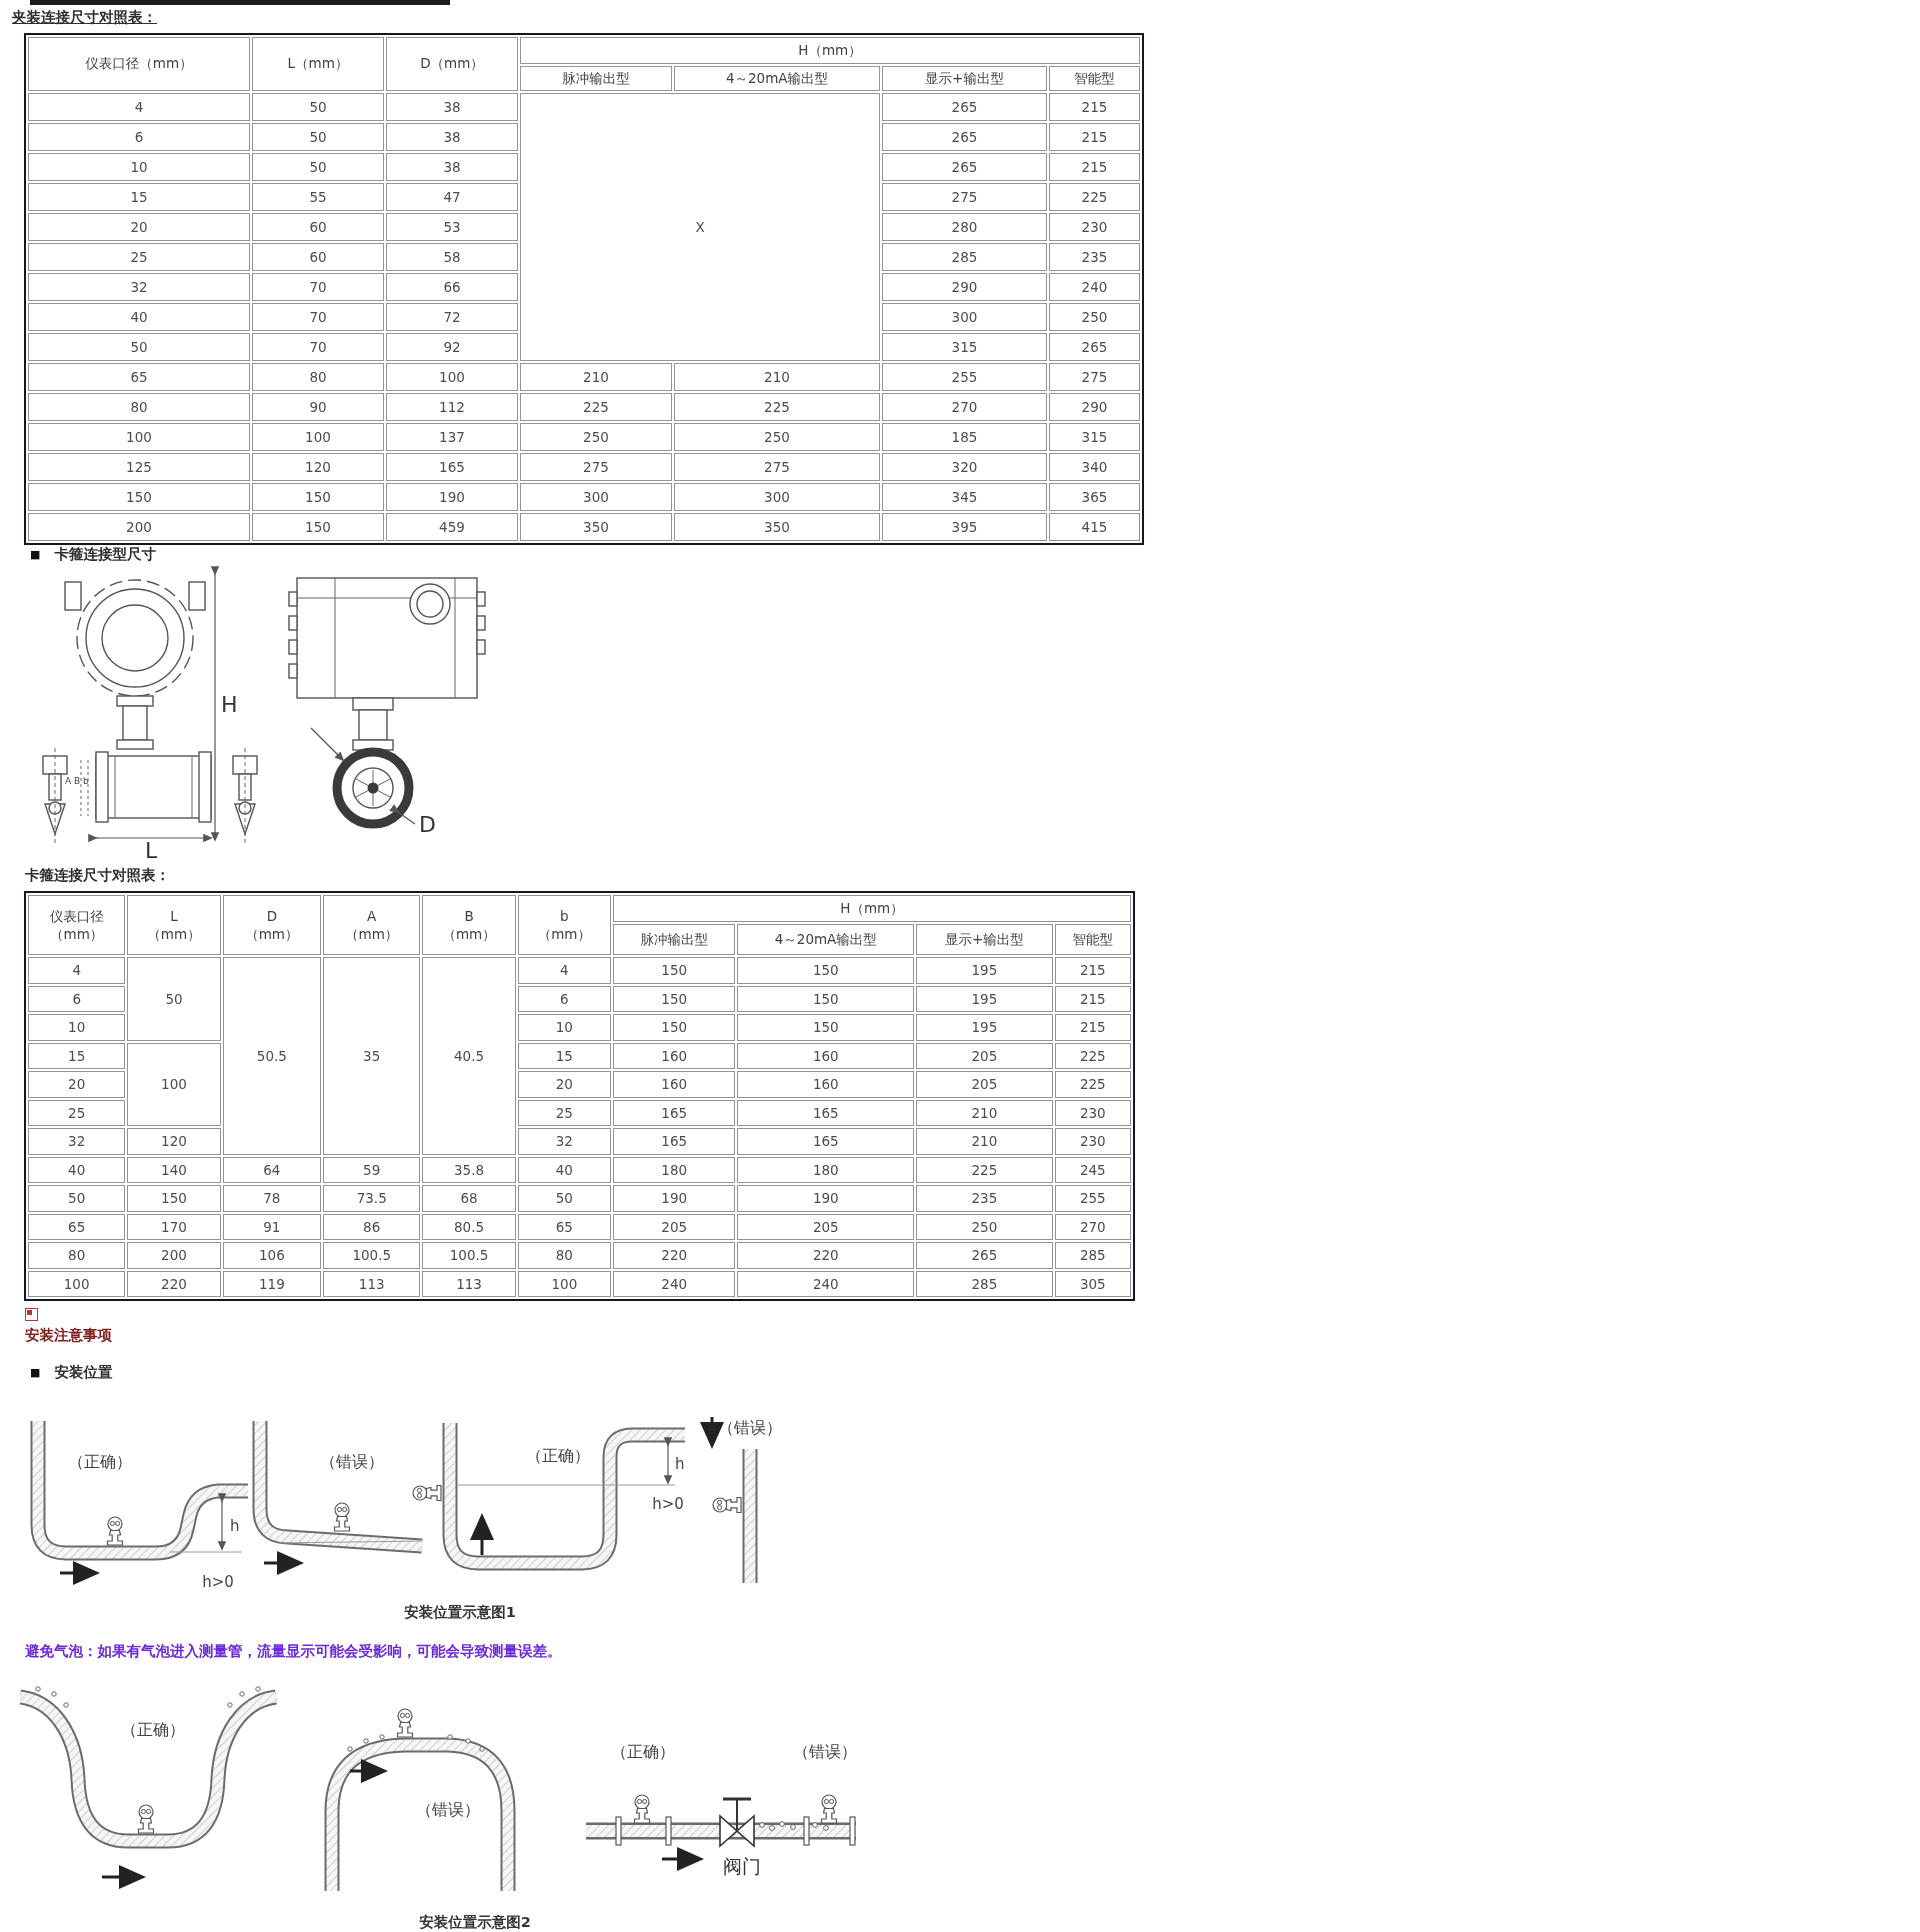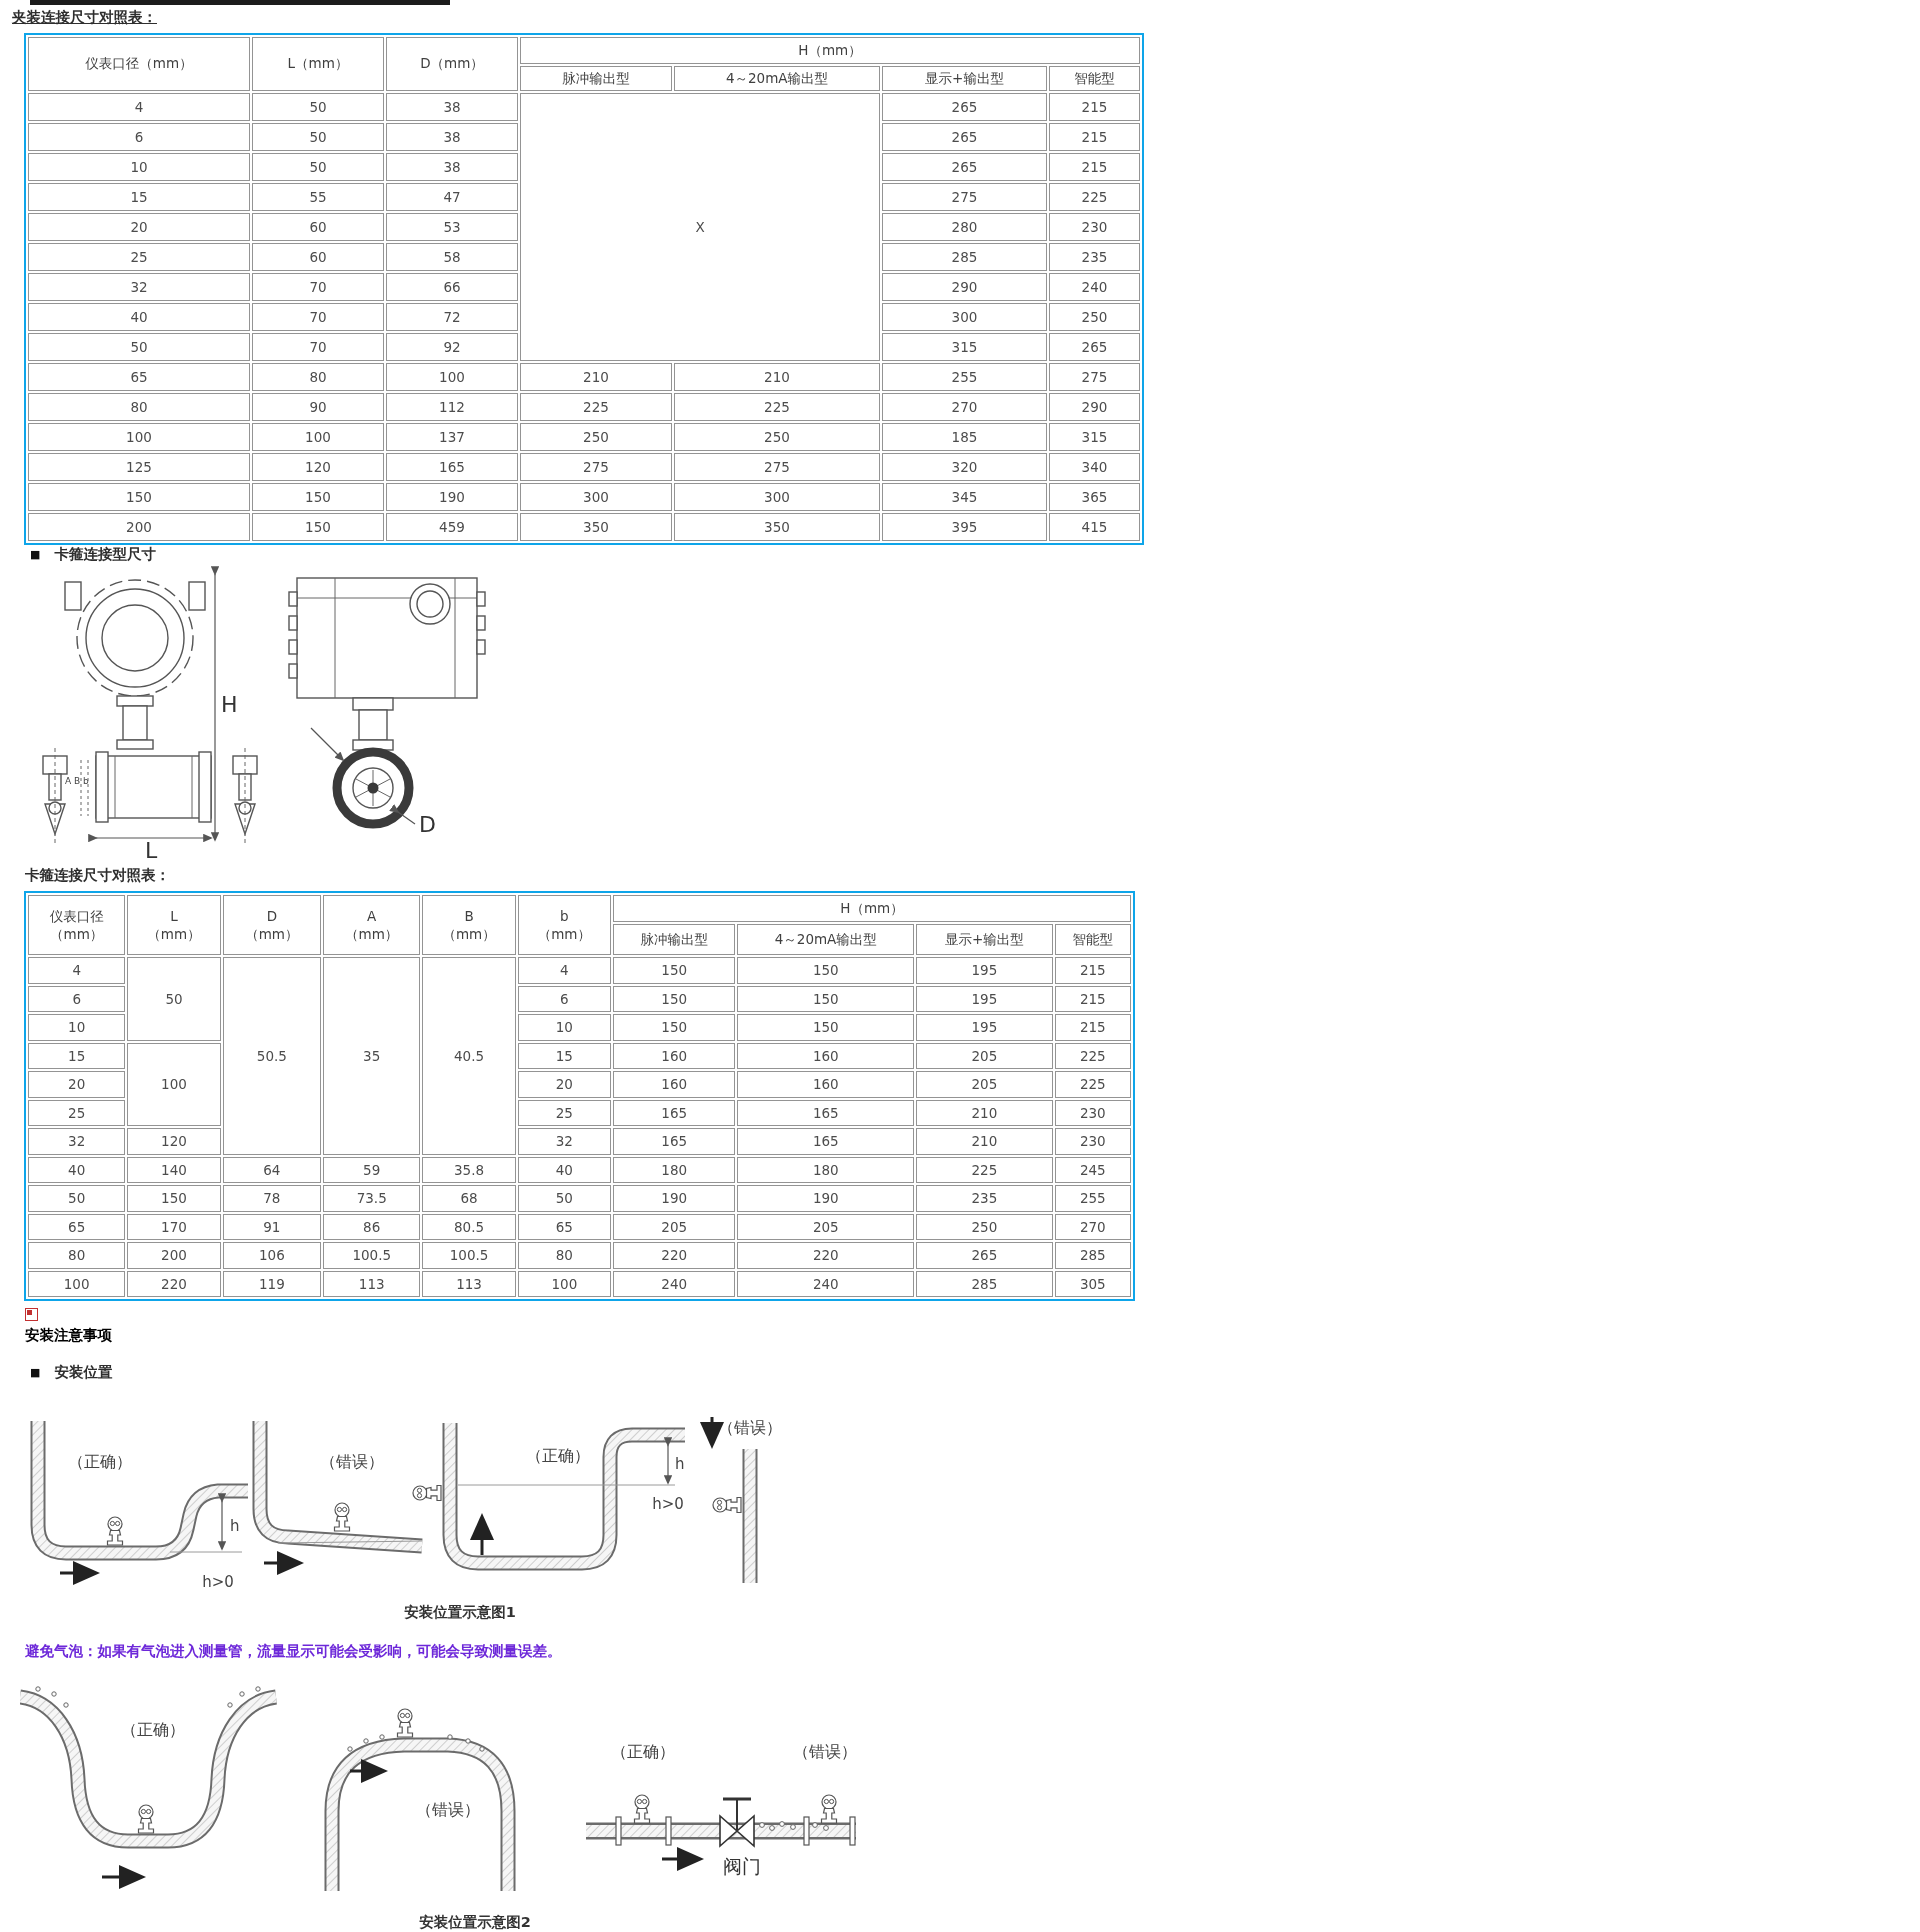--- a/index.html
+++ b/index.html
@@ -8,21 +8,21 @@
   #page{position:absolute;inset:0;background:#fff;}
 
   .abs{position:absolute;}
   .doc-title{font-size:14.5px;font-weight:bold;color:#2e2e2e;}
   .sec-title{font-size:14.5px;font-weight:bold;color:#2e2e2e;display:flex;align-items:center;gap:14px;}
   .bullet{font-size:11px;color:#111;line-height:1;}
   .note{font-size:14.5px;font-weight:600;color:#6d28d9;}
   .caption{font-size:14.5px;font-weight:600;color:#333;text-align:center;}
 
   table.dim{border-collapse:separate;border-spacing:2px;background:#fff;
-            border:2px solid #0ea5e9;table-layout:fixed;}
+            border:2px solid #0f172a;table-layout:fixed;}
   table.dim th,table.dim td{border:1.5px solid #949494;background:#fff;
             text-align:center;vertical-align:middle;color:#4c4c4c;
             font-size:13.5px;font-weight:normal;padding:0 2px;overflow:hidden;}
   table.dim th{color:#3f3f3f;}
   #table1 td{height:26px;}
   #table1 thead tr:first-child th{height:25px;}
   #table1 thead tr:last-child th{height:23px;}
   #table2 td{height:24.5px;}
   #table2 thead th{line-height:1.35;}
   #table2 thead tr:first-child th.grp{height:25px;}
@@ -460,21 +460,21 @@
           <td>240</td>
           <td>240</td>
           <td>285</td>
           <td>305</td>
         </tr>
       </tbody>
   </table>
 
   <div class="abs red-glyph" style="left:25px;top:1308px;"></div>
 
-  <div class="abs note" style="left:25px;top:1326px;font-weight:bold;color:#000000;">安装注意事项</div>
+  <div class="abs note" style="left:25px;top:1326px;font-weight:bold;color:#7f1d1d;">安装注意事项</div>
 
   <div class="abs sec-title" style="left:30px;top:1363px;">
     <span class="bullet">■</span>
     <span>安装位置</span>
   </div>
 
   <svg class="abs" style="left:20px;top:1413px;" width="760" height="200" viewBox="0 0 760 200">
 
     <g>
       <path class="pipeO" d="M18,8 V112 Q18,140 46,140 H136 Q162,140 167,116 L170,102 Q175,80 198,78 H228"></path>

